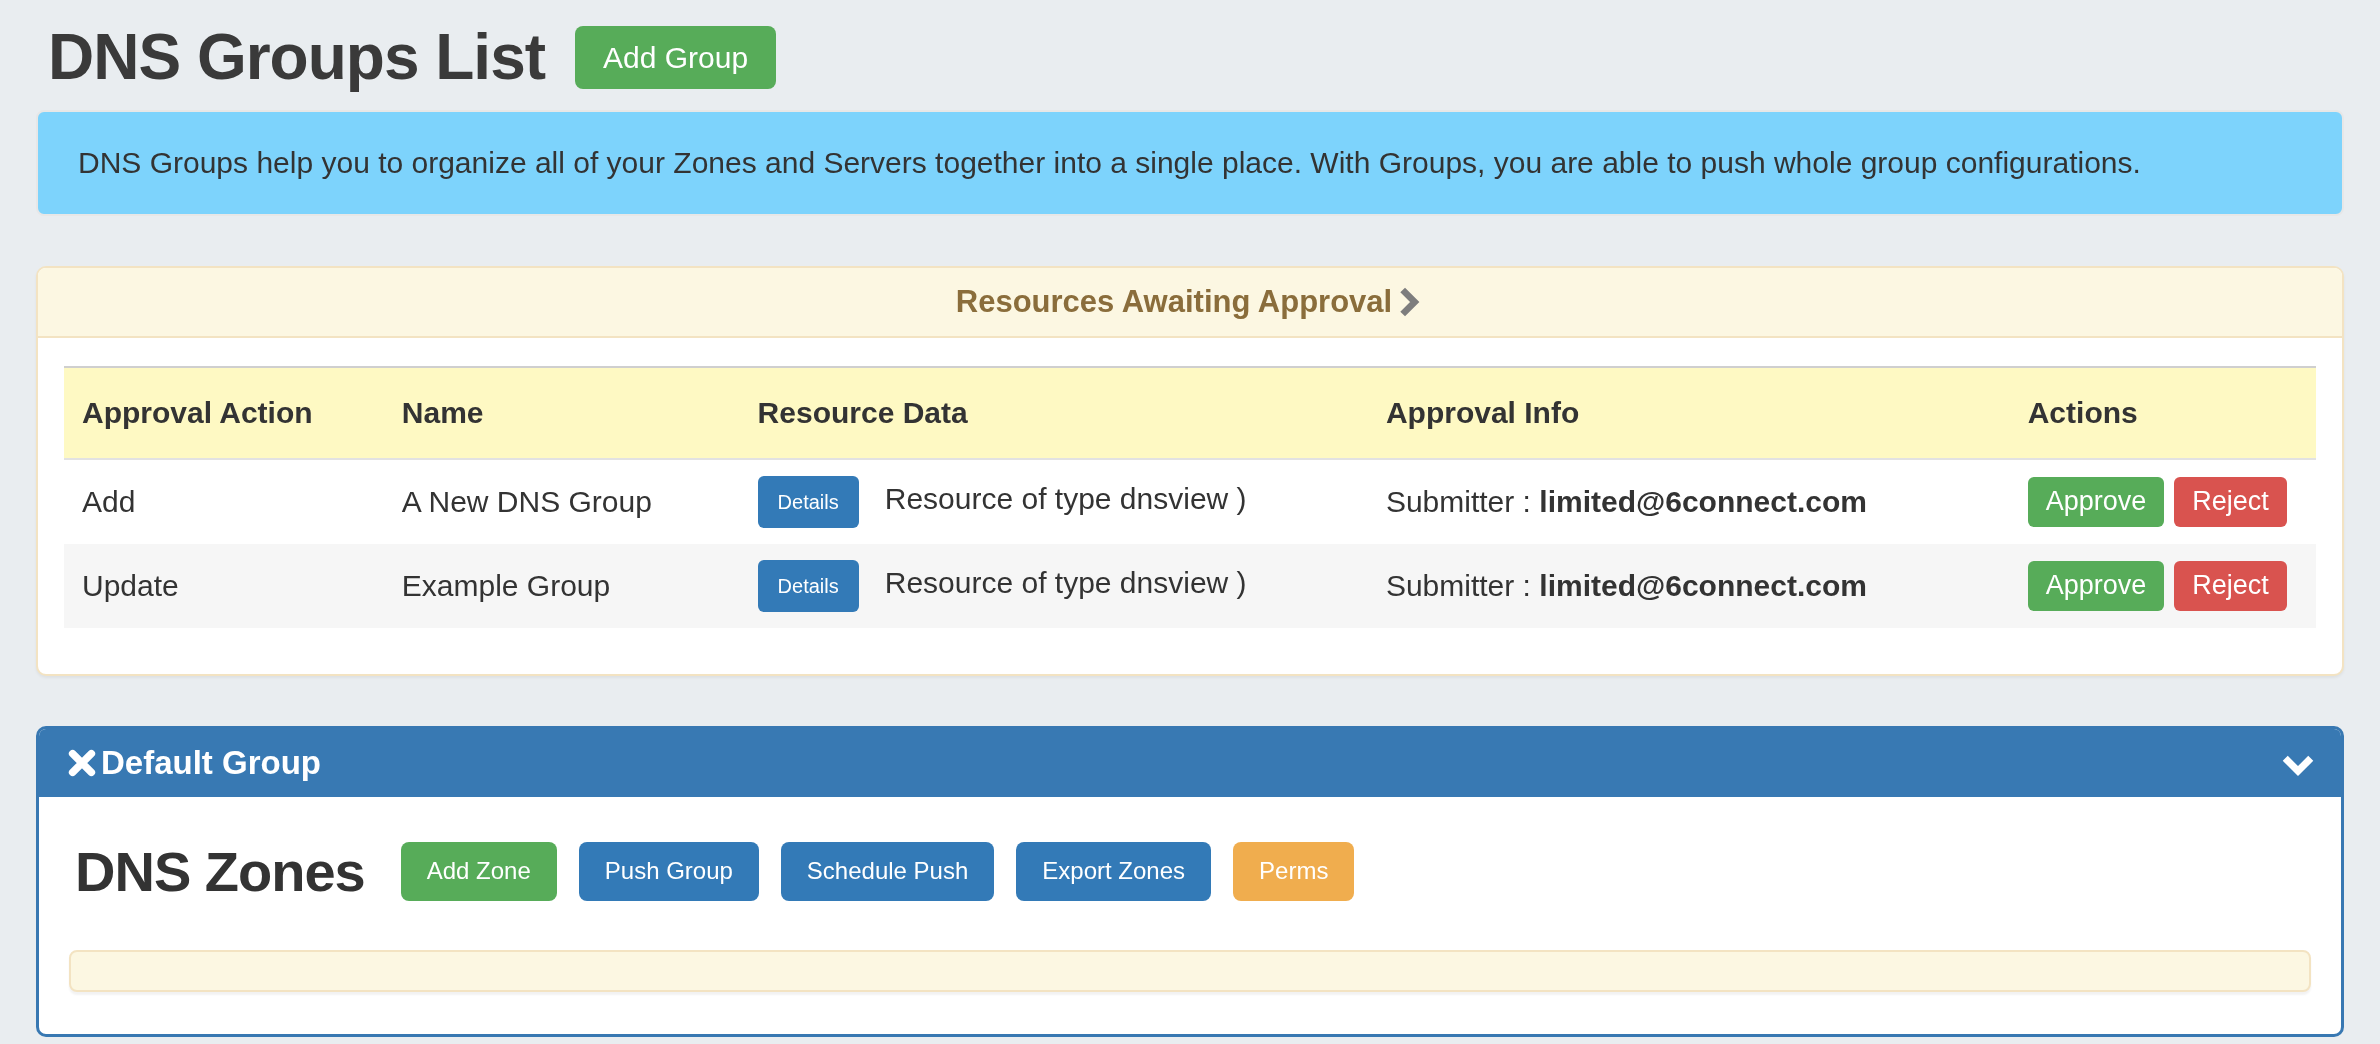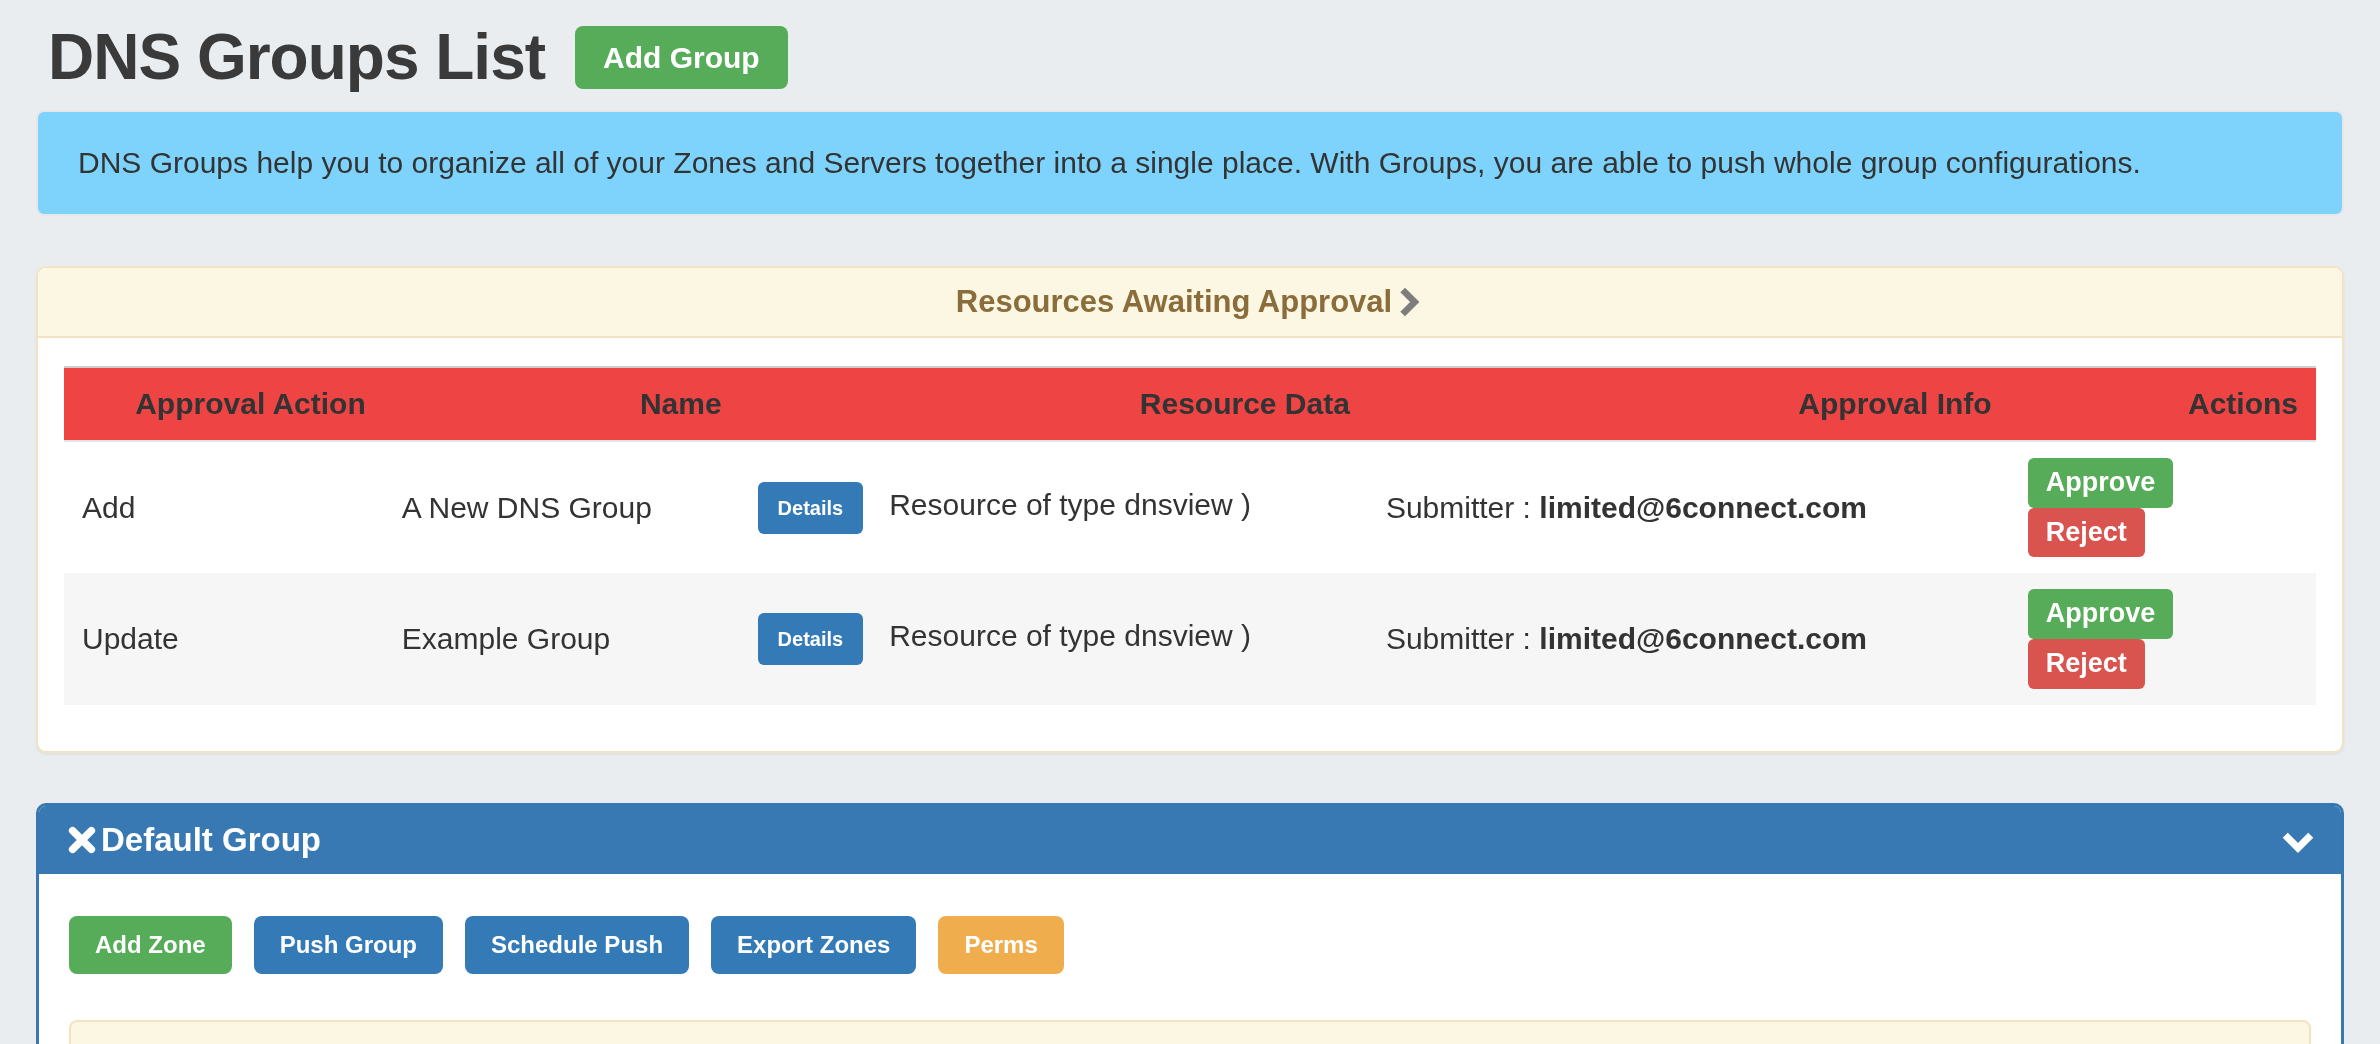--- a/index.html
+++ b/index.html
@@ -10,21 +10,21 @@
     font-family: "Liberation Sans", sans-serif;
     color: #333;
   }
   .page { padding: 12px 36px 0 36px; }
 
   
   .page-header { display: flex; align-items: center; gap: 30px; margin: 8px 0 16px 0; padding-left: 12px; }
   .page-title { font-size: 64px; font-weight: 600; color: #3a3a3a; margin: 0; letter-spacing: -1px; }
   .btn {
     display: inline-block; border: none; color: #fff; cursor: pointer;
-    border-radius: 8px; font-family: "Liberation Sans", sans-serif; font-weight: 700;
+    border-radius: 8px; font-family: "Liberation Sans", sans-serif; font-weight: 400;
     white-space: nowrap; line-height: 1.1;
   }
   .btn-lg { font-size: 30px; padding: 15px 28px; }
   .btn-success { background: #57ac59; }
   .btn-primary { background: #337ab7; }
   .btn-danger  { background: #d9534f; }
   .btn-warning { background: #f0ad4e; }
 
   
   .well {
@@ -45,22 +45,22 @@
     cursor: pointer;
   }
   .warning-title { font-size: 31px; font-weight: bold; color: #8a6d3b; }
   .chev { width: 32px; height: 32px; flex: 0 0 auto; }
 
   .panel-body { padding: 28px 26px 46px 26px; }
 
   
   table.approvals { width: 100%; border-collapse: collapse; font-size: 30px; }
   table.approvals th {
-    background: #ef4444; text-align: right; font-weight: bold; color: #333;
-    padding: 19px 18px; border-top: 2px solid #cfcfcf; border-bottom: 2px solid #e2e2e2;
+    background: #fef9c3; text-align: left; font-weight: bold; color: #333;
+    padding: 28px 18px; border-top: 2px solid #cfcfcf; border-bottom: 2px solid #e2e2e2;
   }
   table.approvals td { padding: 16px 18px; vertical-align: middle; }
   table.approvals tbody tr.striped { background: #f6f6f6; }
   .col-action { width: 14.2%; } .col-name { width: 15.8%; } .col-data { width: 27.9%; }
   .col-info { width: 28.5%; }
   .btn-details { font-size: 20px; padding: 15px 20px; border-radius: 6px; margin-right: 26px; }
   .btn-row { font-size: 27px; padding: 10px 18px; border-radius: 6px; margin-right: 10px; }
 
   
   .blue-panel { border: 3px solid #3878b2; border-radius: 10px; background: #fff; overflow: hidden; }
@@ -160,20 +160,21 @@
       <span class="blue-title">Default Group</span>
       <span class="spacer"></span>
       <span class="chev">
         <svg viewBox="0 0 24 24" width="34" height="34" fill="none" stroke="#ffffff" stroke-width="5" stroke-linejoin="miter">
             <path d="M3 8 L12 17 L21 8"></path>
           </svg>
       </span>
     </header>
     <div class="blue-body">
       <div class="zones-row">
+        <h2 class="zones-title">DNS Zones</h2>
         <button class="btn btn-success zone-btn">Add Zone</button>
         <button class="btn btn-primary zone-btn">Push Group</button>
         <button class="btn btn-primary zone-btn">Schedule Push</button>
         <button class="btn btn-primary zone-btn">Export Zones</button>
         <button class="btn btn-warning zone-btn">Perms</button>
       </div>
       <div class="nested-warning">
         
         
       </div>

